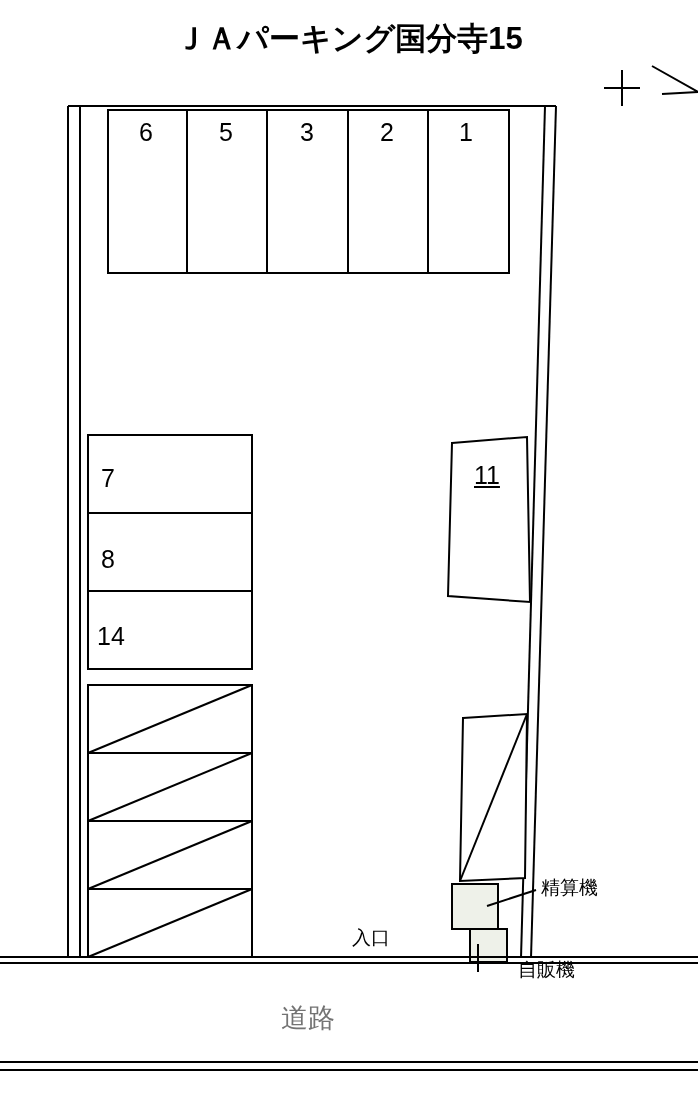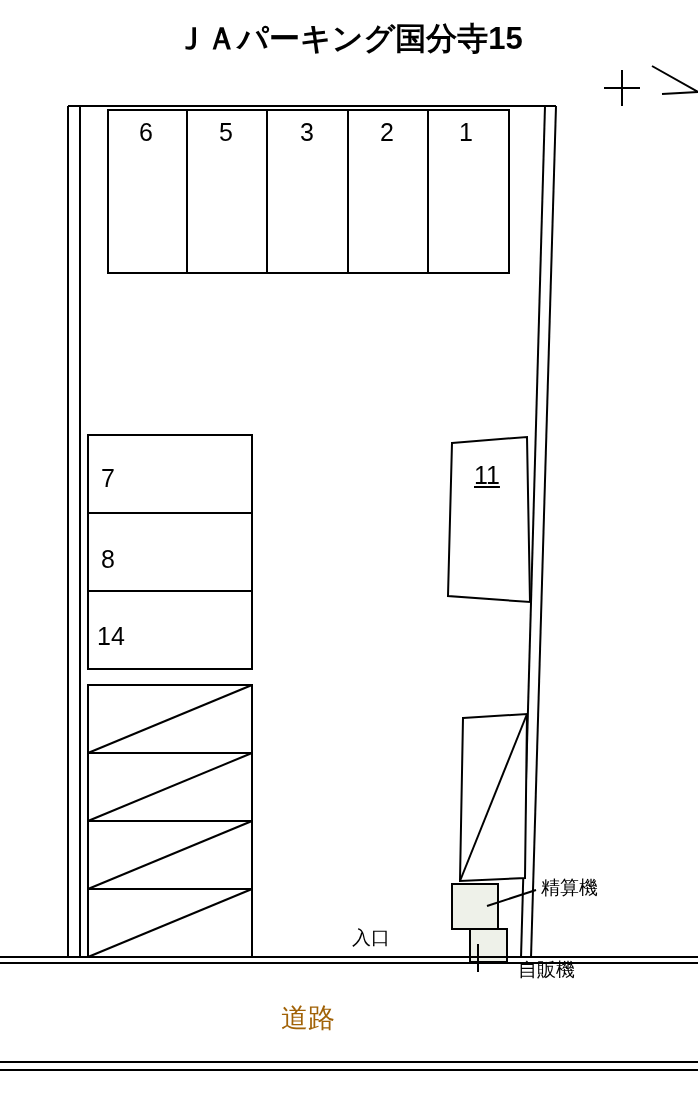--- a/index.html
+++ b/index.html
@@ -44,21 +44,21 @@
     position: absolute;
     font-size: 19px;
     font-family: "Liberation Sans", sans-serif;
     color: #000;
     white-space: nowrap;
   }
   .road-label {
     position: absolute;
     font-size: 27px;
     font-family: "Liberation Sans", sans-serif;
-    color: #a16207;
+    color: #737373;
     white-space: nowrap;
   }
   svg { display: block; }
 </style>
 </head>
 <body>
 
 <div id="map-root">
 
   <div class="title">ＪＡパーキング国分寺15</div>

